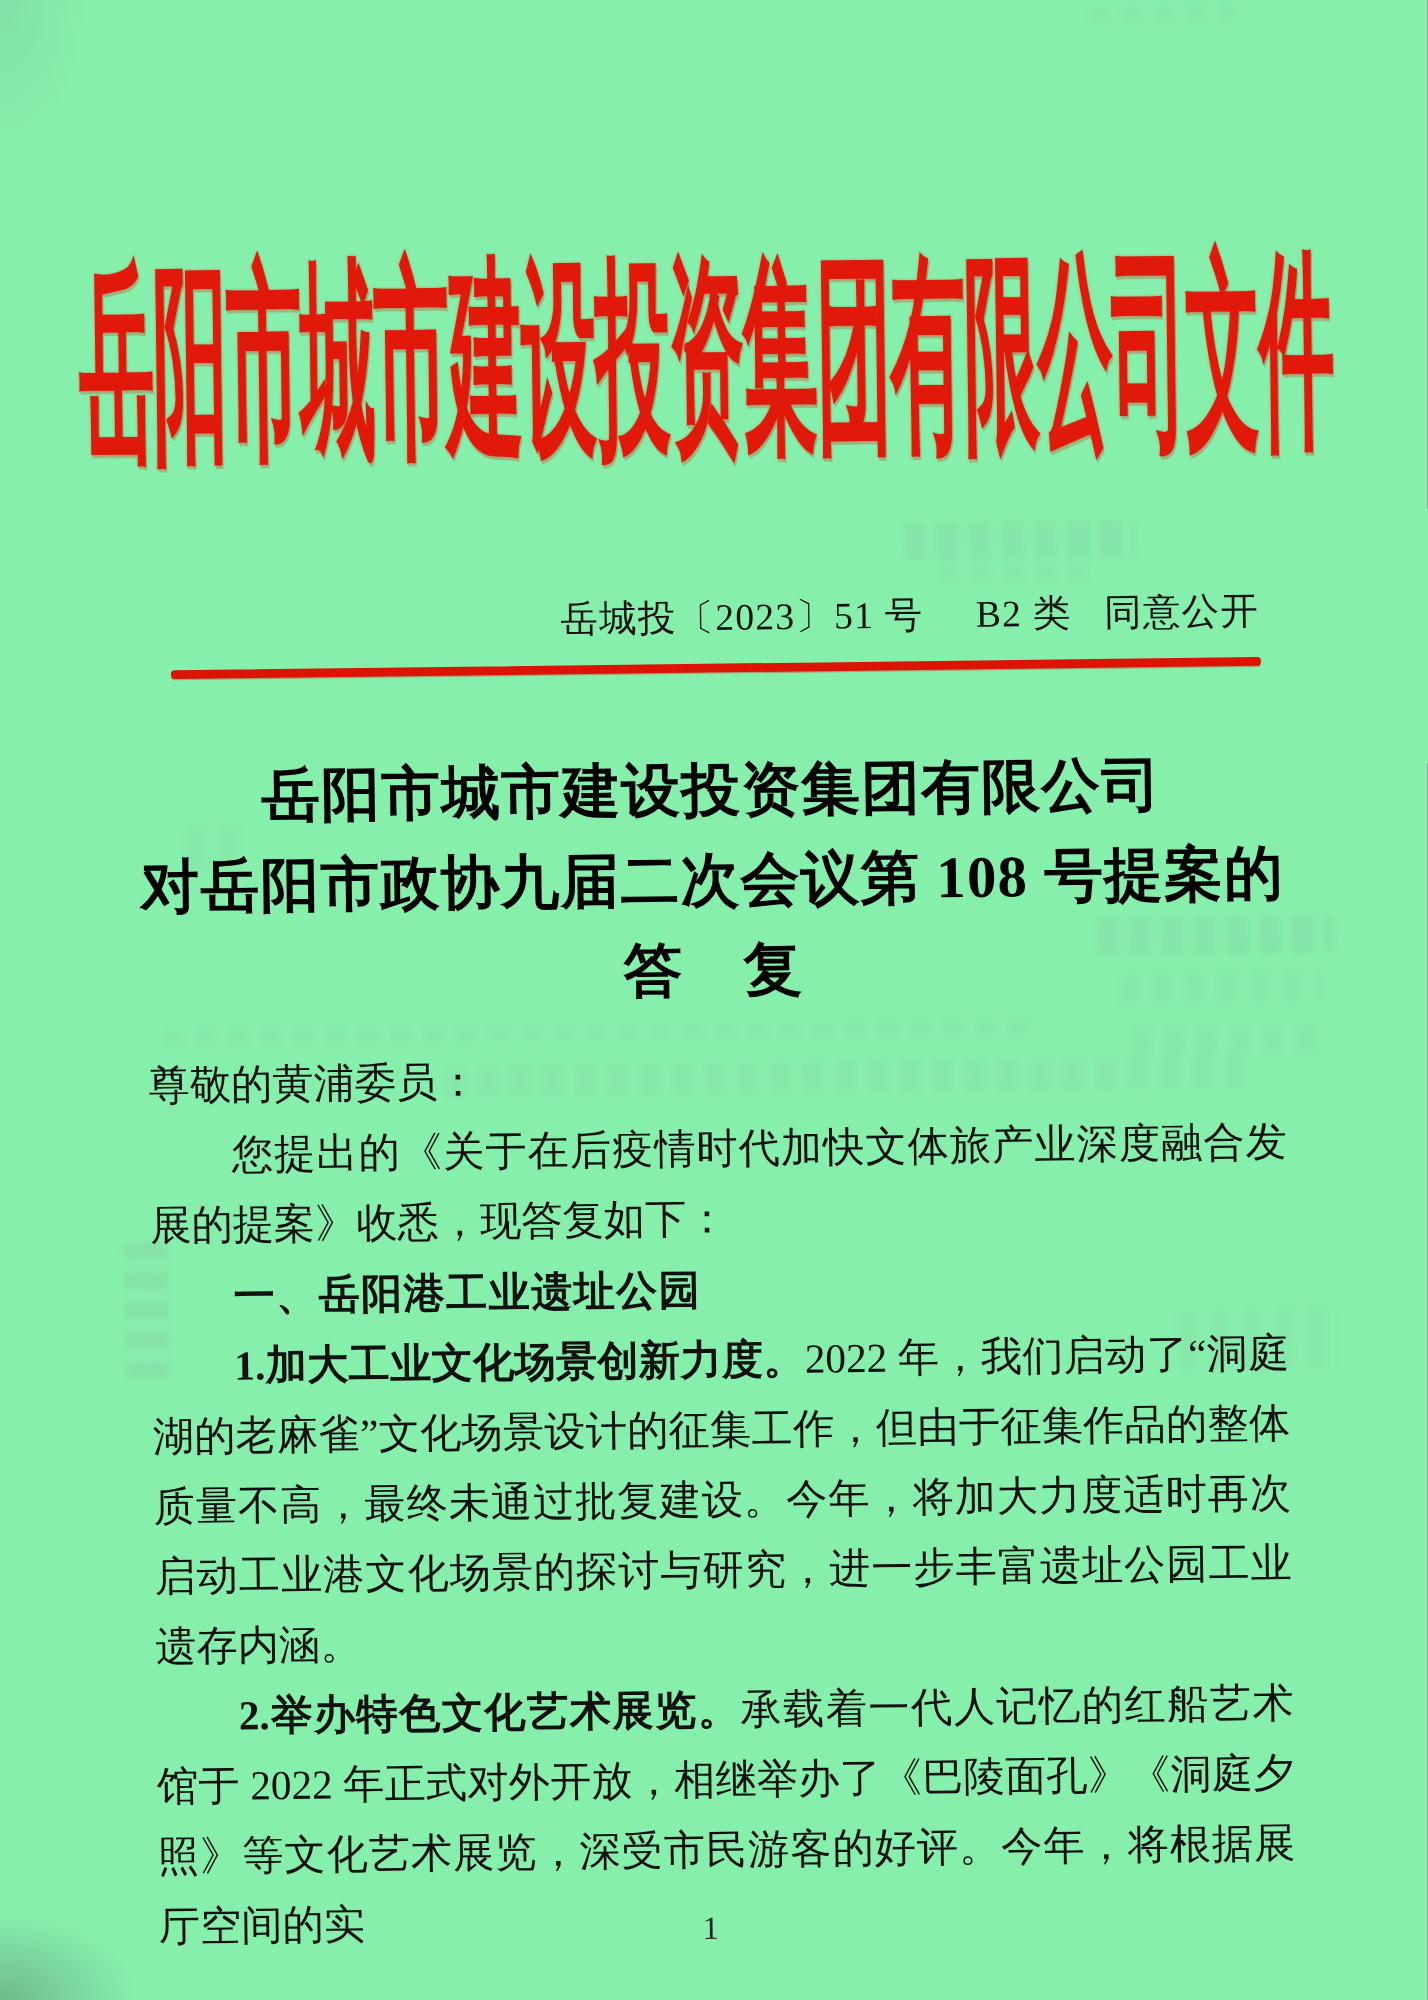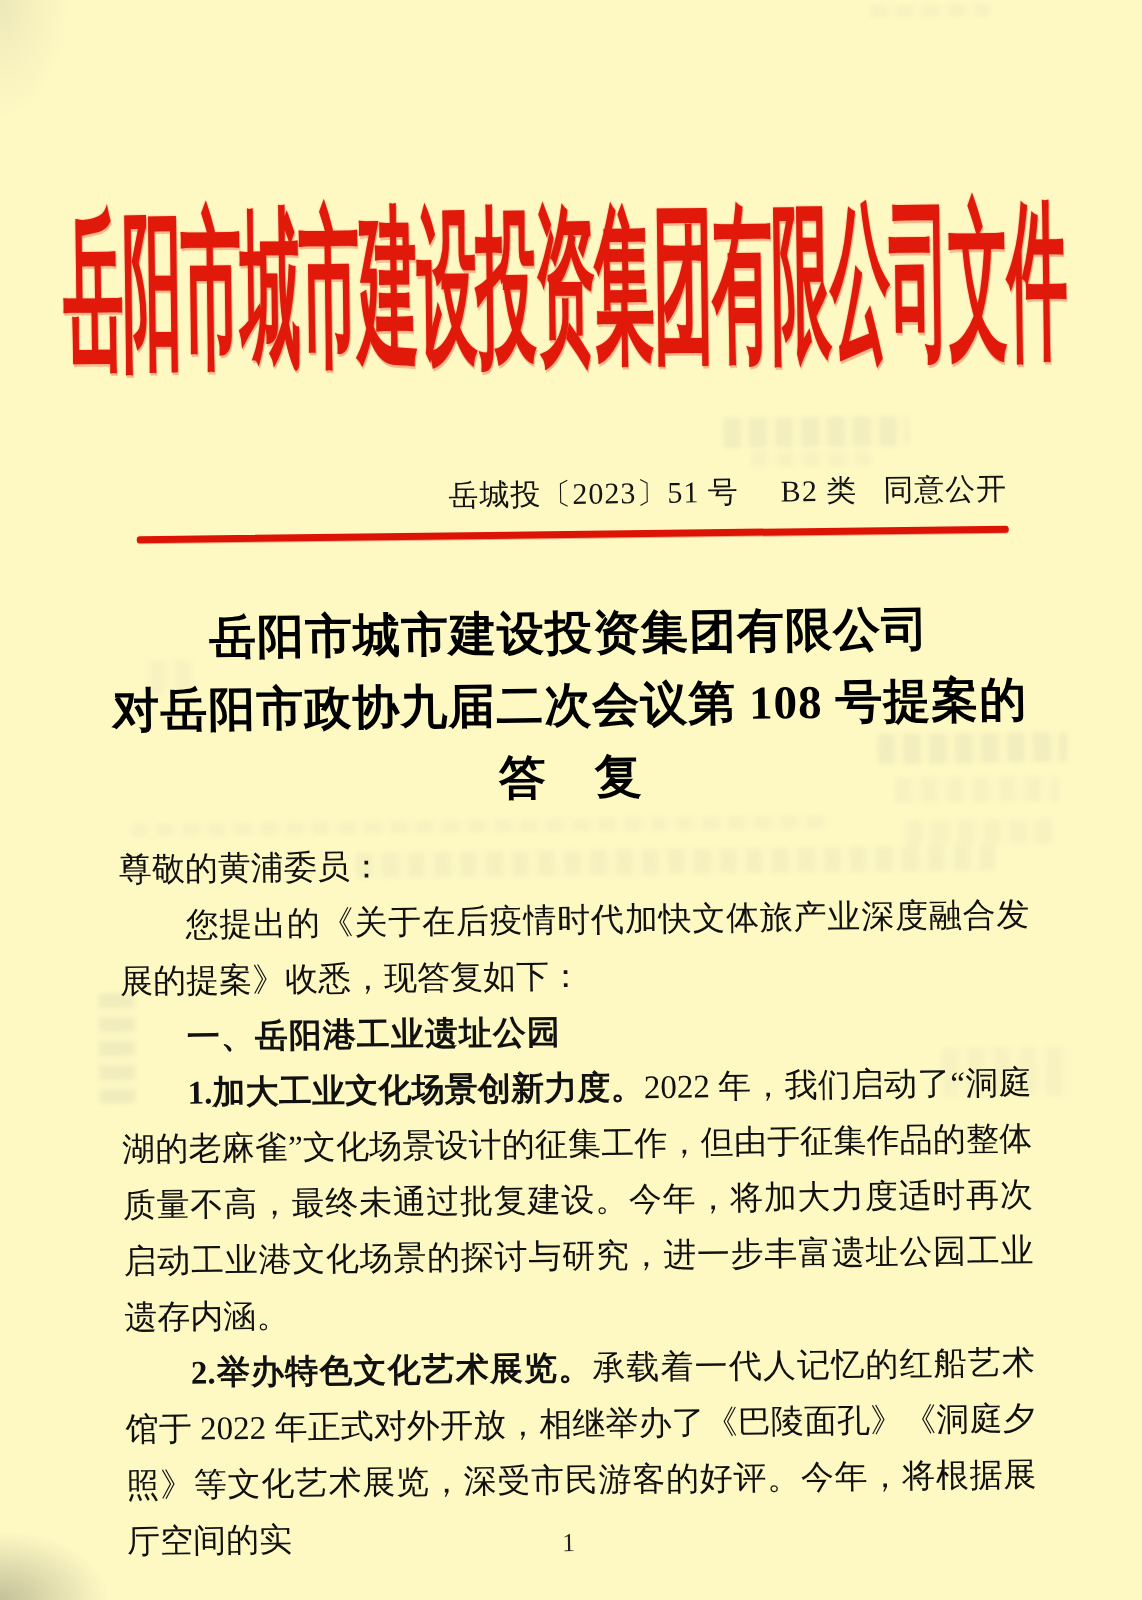--- a/index.html
+++ b/index.html
@@ -5,21 +5,21 @@
   html, body {
     margin: 0;
     padding: 0;
     background: #888;
   }
   .page {
     position: relative;
     width: 1142px;
     height: 1600px;
     margin: 0 auto;
-    background: #fef9c3;
+    background: #86efac;
     overflow: hidden;
     font-family: "Liberation Serif", serif;
     color: #1a1a1a;
   }
   
   .scan {
     position: absolute;
     inset: 0;
     transform: rotate(-0.7deg);
     transform-origin: 50% 50%;

